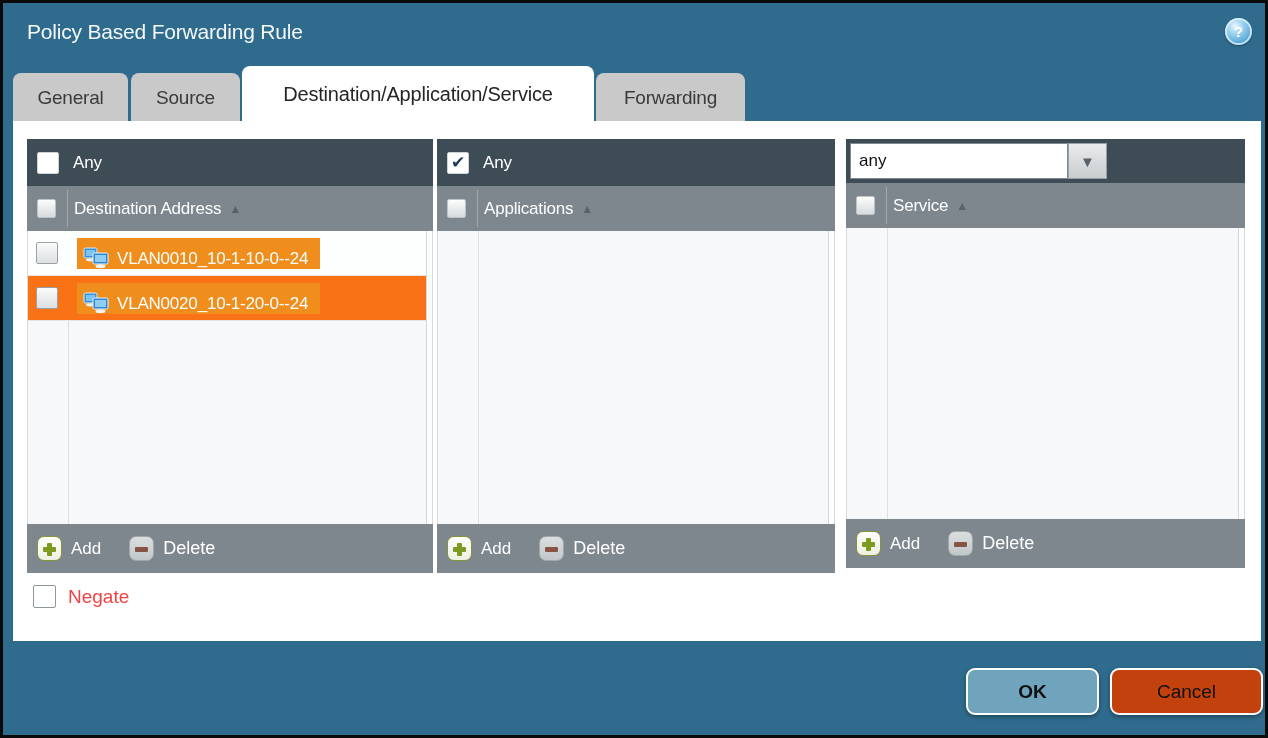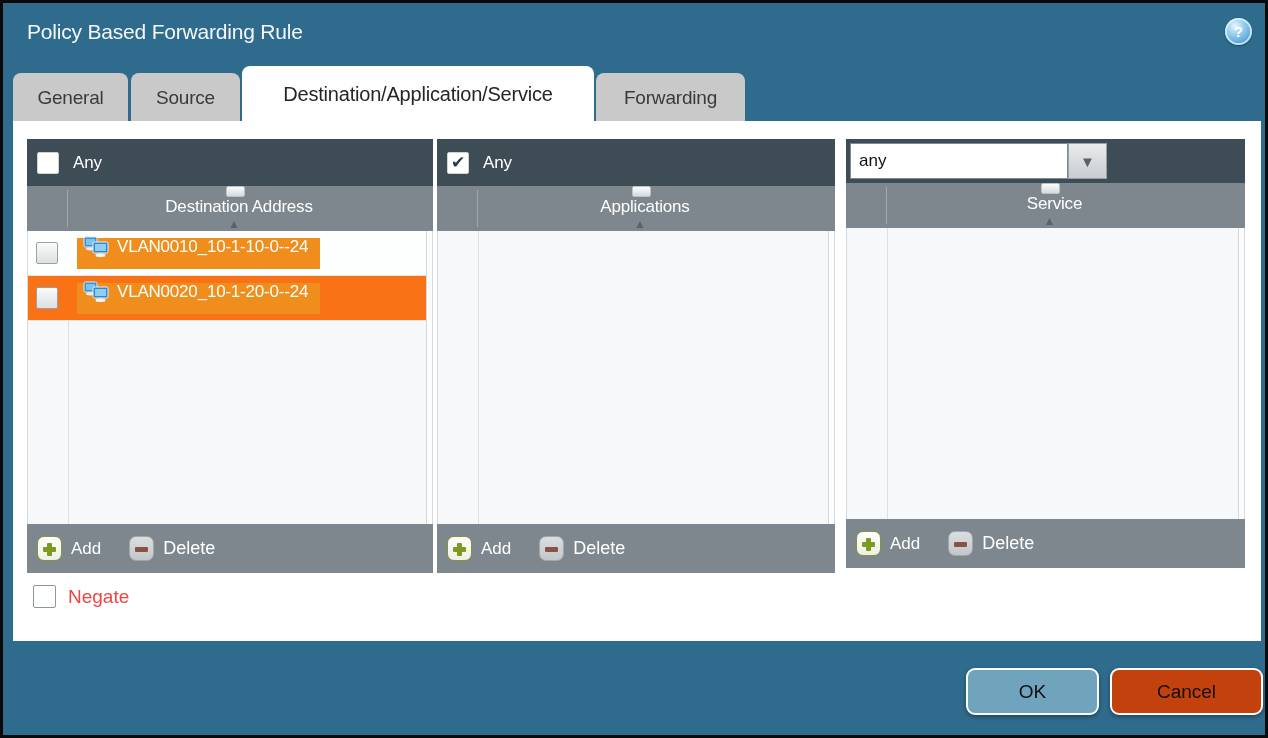--- a/index.html
+++ b/index.html
@@ -62,21 +62,21 @@
     border-radius:2px; border:1px solid #a9b0b4;
     background:linear-gradient(#ffffff, #e2e6e7);
     display:flex; align-items:center; justify-content:center;
   }
   .cb-any { width:22px; height:22px; margin-left:10px; border-color:#cdd4d8; background:#ffffff; }
   .cb-checked::after { content:"✔"; color:#1f3c57; font-size:17px; font-weight:bold; line-height:1; }
   .any-label { color:#ffffff; font-size:17px; margin-left:14px; letter-spacing:-0.2px; }
 
   .subheader {
     position:relative; height:45px; background:#7e878d;
-    display:flex; align-items:center; color:#ffffff; font-size:17px;flex-direction:column;
+    display:flex; align-items:center; color:#ffffff; font-size:17px;
   }
   .cb-sub { width:19px; height:19px; margin-left:10px;
     background:linear-gradient(#fbfcfc,#d7dbdd); border-color:#bcc2c5; }
   .sub-sep { position:absolute; left:40px; top:4px; bottom:4px; width:1px; background:rgba(255,255,255,0.28); }
   .sub-label { margin-left:18px; letter-spacing:-0.2px; }
   .sort-arrow { margin-left:8px; color:#57626b; font-size:12px; }
 
   .list {
     position:relative; background:#f7f8f9;
     border-left:1px solid #d7dbdd; border-right:1px solid #d7dbdd;
@@ -93,21 +93,21 @@
   .row {
     position:relative; height:45px; display:flex; align-items:center;
     border-bottom:1px solid #e3e7e8;
   }
   .row-even { background:#fdfefe; }
   .row-odd  { background:#f97316; }
   .cb-row { width:22px; height:22px; margin-left:8px;
     background:linear-gradient(#fafbfb,#dce0e1); border-color:#9aa1a5; }
   .addr-tag {
     margin-left:19px; height:31px; background:#ef8d1d;
-    display:inline-flex; align-items:center; padding:0 12px 12px 6px;
+    display:inline-flex; align-items:flex-end; padding:0 12px 0 6px;
     color:#ffffff; font-size:17px; letter-spacing:-0.2px;
   }
   .net-icon { margin-right:8px; display:flex; }
 
   .col-footer {
     position:relative; height:49px; background:#7e878d;
     display:flex; align-items:center;
   }
   .icon-add {
     position:relative; width:25px; height:25px; margin-left:10px;
@@ -142,21 +142,21 @@
   .negate-label { margin-left:12px; color:#ef4444; font-size:19px; }
 
   
   .btn {
     position:absolute; top:665px; height:47px; border-radius:9px;
     border:2px solid #ffffff; font-size:19px; color:#101010;
     display:flex; align-items:center; justify-content:center;
     box-shadow:0 2px 4px rgba(0,0,0,0.35);
     font-family:"Liberation Sans","DejaVu Sans",sans-serif;
   }
-  .btn-ok     { left:963px;  width:133px; background:#6fa4bc; }
+  .btn-ok     { left:963px;  width:133px; background:#6fa4bc;font-weight:bold; }
   .btn-cancel { left:1107px; width:153px; background:#c2410c; }
 </style>
 </head>
 <body>
 
 <div class="window">
 
   <div class="dialog-title">Policy Based Forwarding Rule</div>
   <div class="help-icon">?</div>
 

